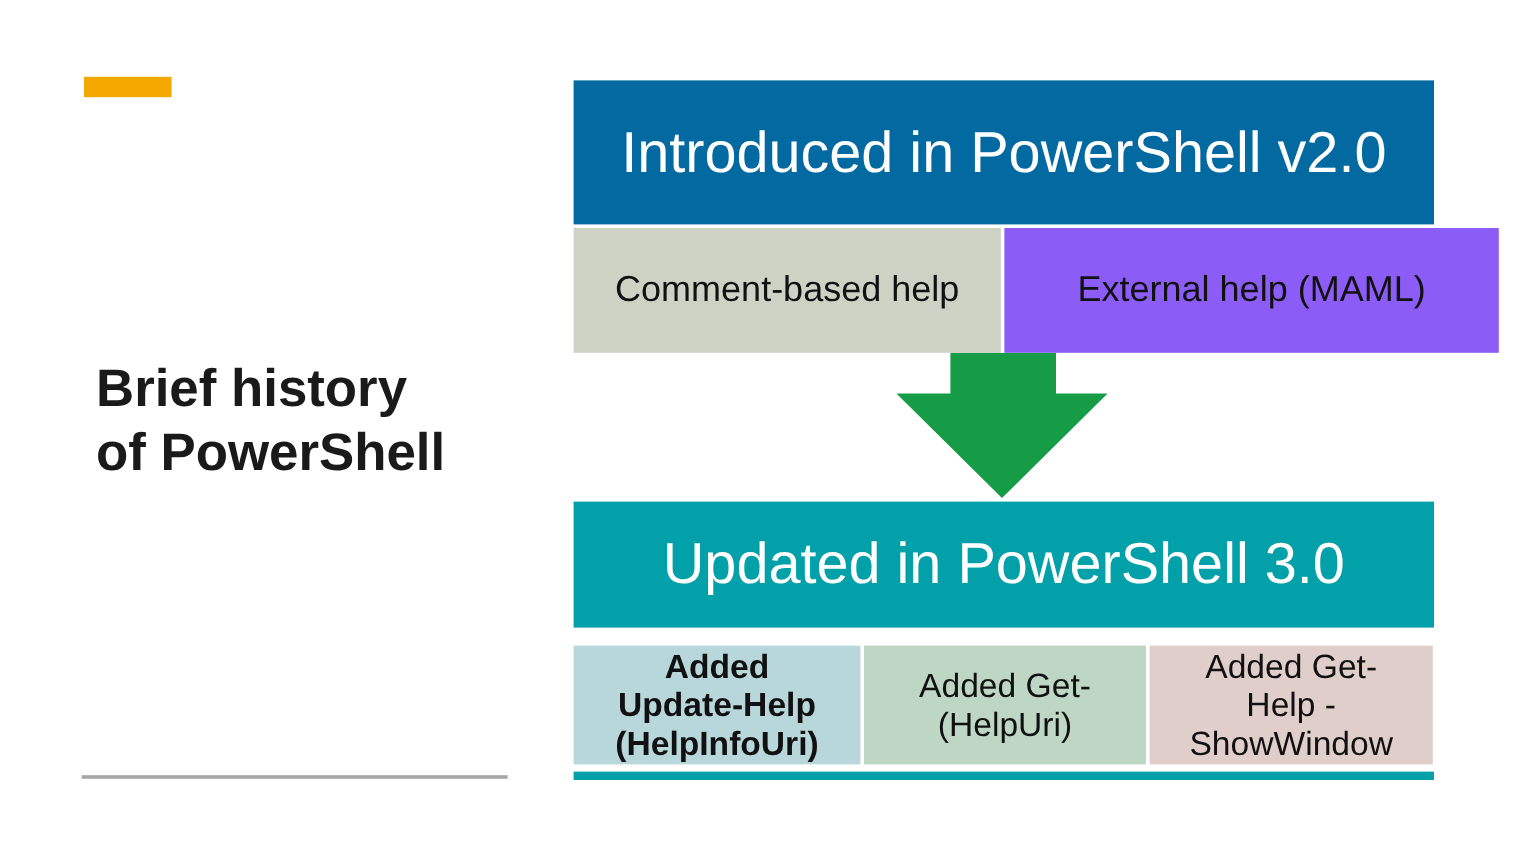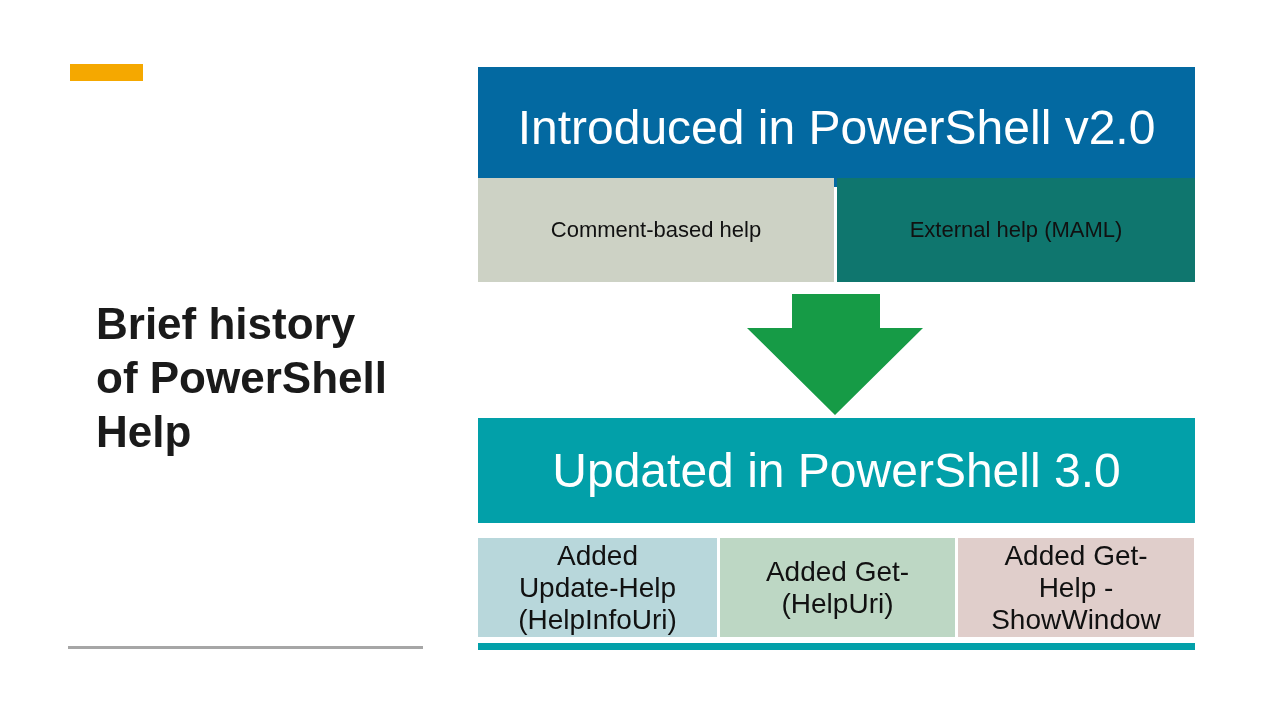--- a/index.html
+++ b/index.html
@@ -23,21 +23,20 @@
   }
   .slide-title {
     position: absolute;
     left: 80px; top: 268px;
     width: 380px;
     font-size: 44px;
     font-weight: bold;
     line-height: 54px;
     color: #1a1a1a;
     letter-spacing: 0px;
-    margin-left: 16px;
   }
   .slide-title span { display: block; }
   .footer-divider {
     position: absolute;
     left: 68px; top: 646px;
     width: 355px; height: 3px;
     background: #A6A6A6;
   }
   .hdr {
     position: absolute;
@@ -59,31 +58,31 @@
     background: #02A0A9;
   }
   .cell {
     position: absolute;
     color: #111111;
     display: flex;
     align-items: center;
     justify-content: center;
     text-align: center;
   }
-  .cell-top { font-size: 22px; top: 178px; height: 104px; }
+  .cell-top { font-size: 30px; top: 190px; height: 104px; }
   .cell-comment  { left: 478px; width: 356px; background: #CDD2C5; }
-  .cell-external { left: 837px; width: 358px; background: #0f766e; justify-content: center; }
+  .cell-external { left: 837px; width: 412px; background: #8b5cf6; justify-content: center; }
   .cell-bottom {
     font-size: 28px;
     line-height: 32px;
     top: 538px; height: 99px;
     flex-direction: column;
   }
   .cell-bottom span { display: block; }
-  .cell-update  { left: 478px; width: 239px; background: #B8D7DB; }
+  .cell-update  { left: 478px; width: 239px; background: #B8D7DB; font-weight: bold; }
   .cell-online  { left: 720px; width: 235px; background: #BDD7C4; }
   .cell-showwin { left: 958px; width: 236px; background: #E0CECB; }
   .arrow-svg {
     position: absolute;
     left: 747px; top: 294px;
     width: 176px; height: 122px;
   }
   .bottom-bar {
     position: absolute;
     left: 478px; top: 643px;
@@ -94,21 +93,20 @@
 </head>
 <body>
 
 <div class="slide">
 
   <div class="accent-bar"></div>
 
   <h1 class="slide-title">
     <span>Brief history</span>
     <span>of PowerShell</span>
-    <span>Help</span>
   </h1>
 
   <div class="footer-divider"></div>
 
   <div class="hdr hdr-v2">
     <span>Introduced in PowerShell v2.0</span>
   </div>
 
   <div class="cell cell-top cell-comment">
     <span>Comment-based help</span>

